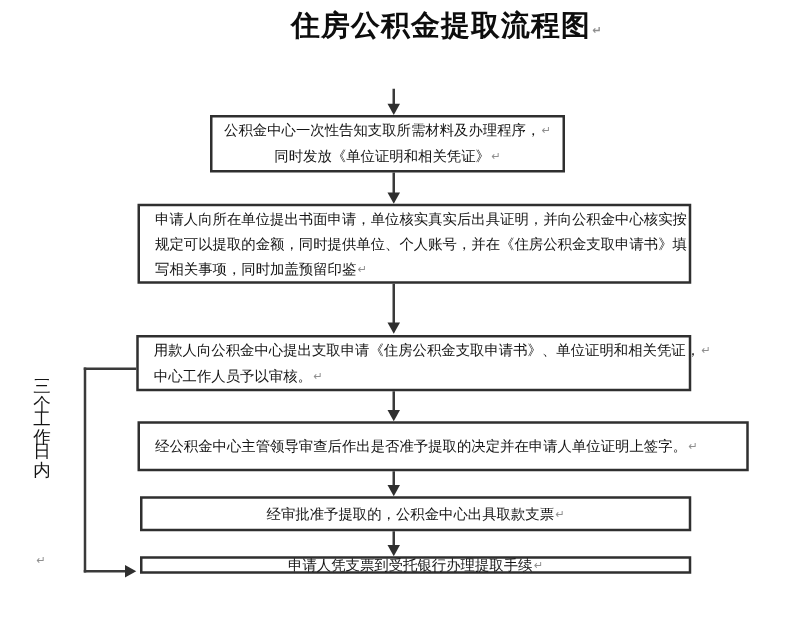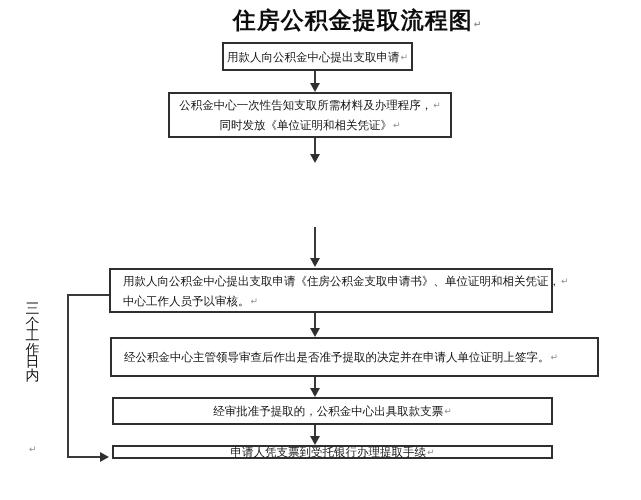--- a/index.html
+++ b/index.html
@@ -73,35 +73,37 @@
     font-size:9px;color:#8f8f8f;
   }
 </style>
 </head>
 <body>
 
 <div class="page">
 
   <div class="title"><span>住房公积金提取流程图</span><span class="crmark">↵</span></div>
 
-  <div class="flow-box align-center" style="left:222px;top:42px;width:191px;height:29px;">
-    <div class="line"><span>用款人向公积金中心提出支取申请</span><span class="crmark">↵</span></div>
-  </div>
 
   <div class="vconn" style="left:314px;top:71px;height:13px;"></div>
   <div class="arrow-down" style="left:310px;top:83px;"></div>
 
   <div class="flow-box align-center" style="left:168px;top:92px;width:284px;height:46px;">
     <div class="line"><span>公积金中心一次性告知支取所需材料及办理程序，</span><span class="crmark">↵</span></div>
     <div class="line"><span>同时发放《单位证明和相关凭证》</span><span class="crmark">↵</span></div>
   </div>
 
   <div class="vconn" style="left:314px;top:138px;height:17px;"></div>
   <div class="arrow-down" style="left:310px;top:154px;"></div>
 
+  <div class="flow-box align-left" style="left:110px;top:163px;width:443px;height:64px;">
+    <div class="line"><span>申请人向所在单位提出书面申请，单位核实真实后出具证明，并向公积金中心核实按</span></div>
+    <div class="line"><span>规定可以提取的金额，同时提供单位、个人账号，并在《住房公积金支取申请书》填</span></div>
+    <div class="line"><span>写相关事项，同时加盖预留印鉴</span><span class="crmark">↵</span></div>
+  </div>
 
   <div class="vconn" style="left:314px;top:227px;height:32px;"></div>
   <div class="arrow-down" style="left:310px;top:258px;"></div>
 
   <div class="flow-box align-left" style="left:109px;top:268px;width:444px;height:45px;">
     <div class="line"><span>用款人向公积金中心提出支取申请《住房公积金支取申请书》、单位证明和相关凭证，</span><span class="crmark">↵</span></div>
     <div class="line"><span>中心工作人员予以审核。</span><span class="crmark">↵</span></div>
   </div>
 
   <div class="vconn" style="left:314px;top:313px;height:16px;"></div>

